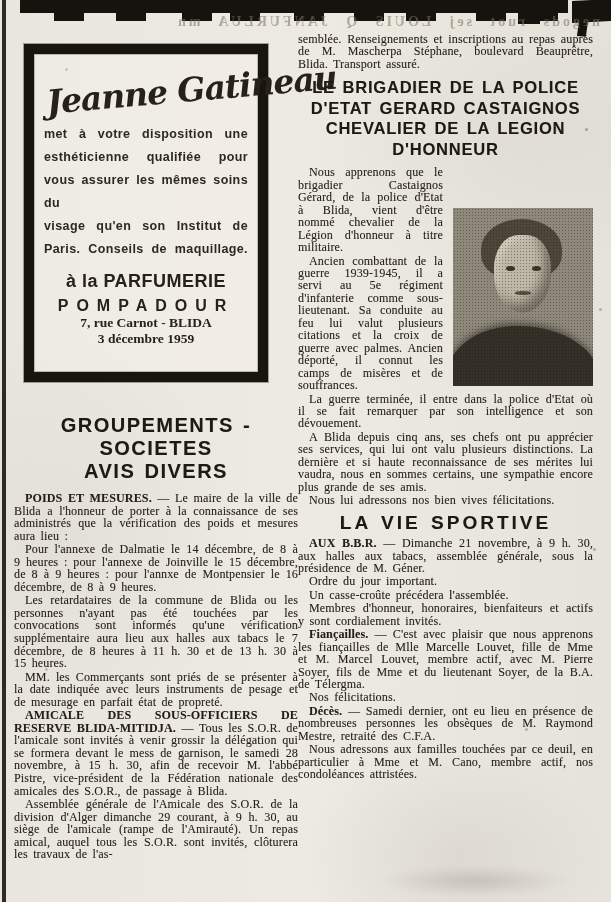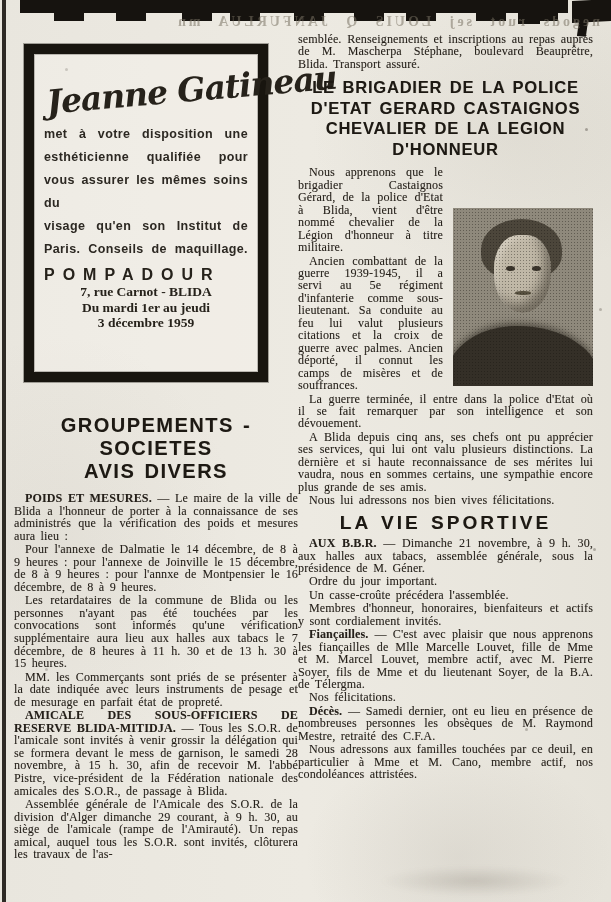--- a/index.html
+++ b/index.html
@@ -43,21 +43,21 @@
   .ad-script{
     font-family:"DejaVu Serif","Liberation Serif",serif; font-style:italic; font-weight:bold;
     font-size:33px; letter-spacing:-1px; transform:rotate(-5deg);
     margin:14px 0 10px 2px; color:#26221b; white-space:nowrap;
   }
   .ad-copy{font-family:"Liberation Sans","DejaVu Sans",sans-serif; font-weight:bold; font-size:12.5px;
     color:#2c2822; line-height:23px; letter-spacing:.4px;}
   .ad-copy div{text-align:justify; text-align-last:justify;}
   .ad-venue{font-family:"Liberation Sans","DejaVu Sans",sans-serif; font-weight:bold; text-align:center;
     font-size:18px; margin-top:10px; color:#26221b; letter-spacing:.5px;}
-  .ad-venue-name{font-family:"Liberation Sans","DejaVu Sans",sans-serif; font-weight:bold; text-align:left;
+  .ad-venue-name{font-family:"Liberation Sans","DejaVu Sans",sans-serif; font-weight:bold; text-align:center;
     font-size:16px; letter-spacing:8px; margin-top:5px; color:#26221b;}
   .ad-addr{font-weight:bold; text-align:center; font-size:13.5px; line-height:15.5px; margin-top:0; color:#26221b;}
 
   
   .col{position:absolute; text-align:justify; font-size:12px; line-height:12.55px;
     word-spacing:2.2px; letter-spacing:.15px; text-shadow:.3px .3px 0 rgba(36,31,25,0.28);}
   .col-left{left:14px; top:398px; width:284px;}
   .col-right{left:298px; top:33px; width:295px; line-height:12.45px;}
   .col p{margin:0 0 1px; text-indent:11px;}
   .col p.noindent{text-indent:0;}
@@ -106,24 +106,24 @@
 
   <div class="ad">
     <div class="ad-script">Jeanne Gatineau</div>
     <div class="ad-copy">
       <div>met à votre disposition une</div>
       <div>esthéticienne qualifiée pour</div>
       <div>vous assurer les mêmes soins du</div>
       <div>visage qu'en son Institut de</div>
       <div>Paris. Conseils de maquillage.</div>
     </div>
+    <div class="ad-venue">à la PARFUMERIE</div>
     <div class="ad-venue-name">POMPADOUR</div>
     <div class="ad-addr">
       <div>7, rue Carnot - BLIDA</div>
-      <div>Du mardi 1er au jeudi</div>
       <div>3 décembre 1959</div>
     </div>
   </div>
 
   <div class="col col-left">
     <div class="sec-head">
       <div>GROUPEMENTS - SOCIETES</div>
       <div>AVIS DIVERS</div>
     </div>
     <p><span class="lead">POIDS ET MESURES.</span><span> — Le maire de la ville de Blida a l'honneur de porter à la connaissance de ses administrés que la vérification des poids et mesures aura lieu :</span></p>

